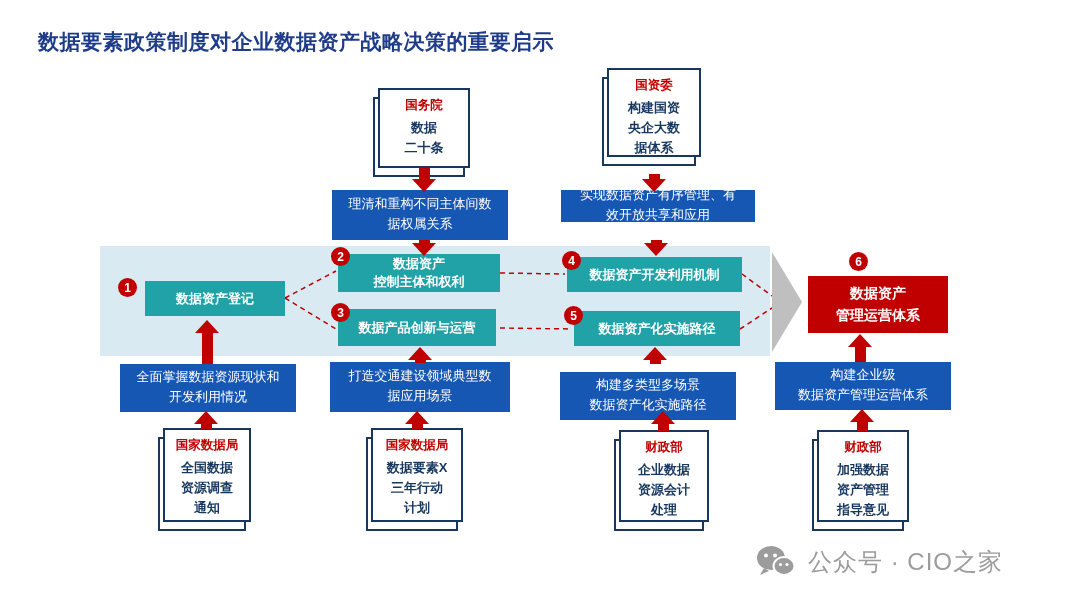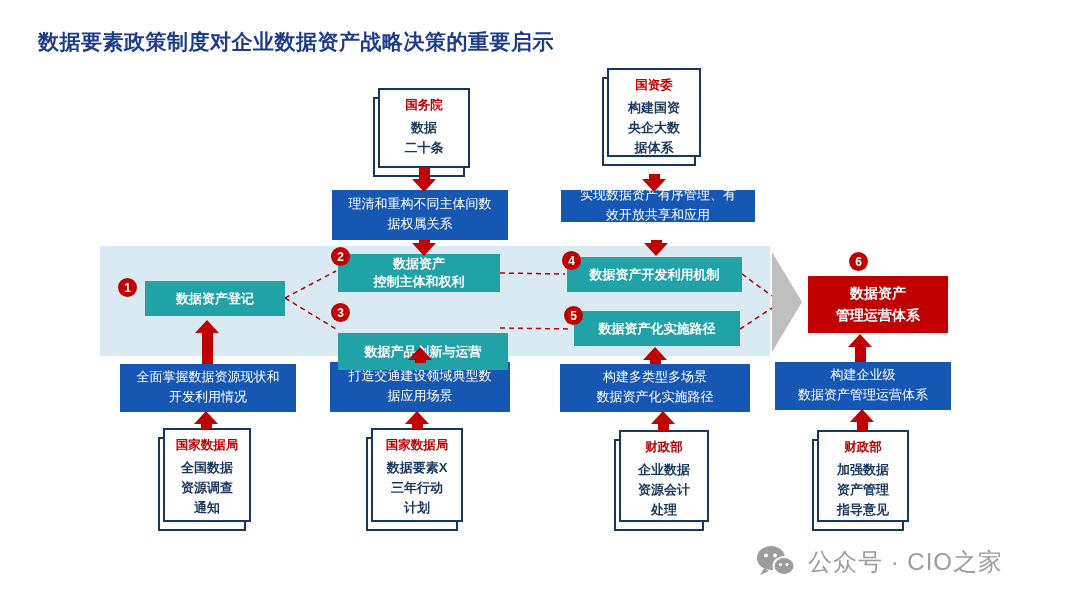--- a/index.html
+++ b/index.html
@@ -65,39 +65,39 @@
   <div class="tri"></div>
 
   <div class="bluebox" style="left:332px; top:190px; width:176px; height:50px;">理清和重构不同主体间数
 据权属关系</div>
   <div class="bluebox" style="left:561px; top:190px; width:194px; height:32px;">实现数据资产有序管理、有
 效开放共享和应用</div>
 
   <div class="tealbox" style="left:145px; top:281px; width:140px; height:35px;">数据资产登记</div>
   <div class="tealbox" style="left:338px; top:254px; width:162px; height:38px;">数据资产
 控制主体和权利</div>
-  <div class="tealbox" style="left:338px; top:309px; width:170px; height:37px;margin-top:24px;">数据产品创新与运营</div>
+  <div class="tealbox" style="left:338px; top:309px; width:158px; height:37px;">数据产品创新与运营</div>
   <div class="tealbox" style="left:567px; top:257px; width:175px; height:35px;">数据资产开发利用机制</div>
   <div class="tealbox" style="left:574px; top:311px; width:166px; height:35px;">数据资产化实施路径</div>
 
   <div class="redbox" style="left:808px; top:276px; width:140px; height:57px;">数据资产
 管理运营体系</div>
 
   <div class="num" style="left:118px; top:278px;">1</div>
   <div class="num" style="left:331px; top:247px;">2</div>
   <div class="num" style="left:331px; top:303px;">3</div>
   <div class="num" style="left:562px; top:251px;">4</div>
   <div class="num" style="left:564px; top:306px;">5</div>
   <div class="num" style="left:849px; top:252px;">6</div>
 
   <div class="bluebox" style="left:120px; top:364px; width:176px; height:48px;">全面掌握数据资源现状和
 开发利用情况</div>
   <div class="bluebox" style="left:330px; top:362px; width:180px; height:50px;text-align:center;">打造交通建设领域典型数
 据应用场景</div>
-  <div class="bluebox" style="left:560px; top:364px; width:190px; height:48px;">构建多类型多场景
+  <div class="bluebox" style="left:560px; top:372px; width:176px; height:48px;">构建多类型多场景
 数据资产化实施路径</div>
   <div class="bluebox" style="left:775px; top:362px; width:176px; height:48px;">构建企业级
 数据资产管理运营体系</div>
 
   <div class="arrow down" style="left:412px; top:168px; height:24px;">
       <div class="shaft"></div>
       <div class="head"></div>
     </div>
   <div class="arrow down" style="left:642px; top:174px; height:18px;">
       <div class="shaft"></div>

